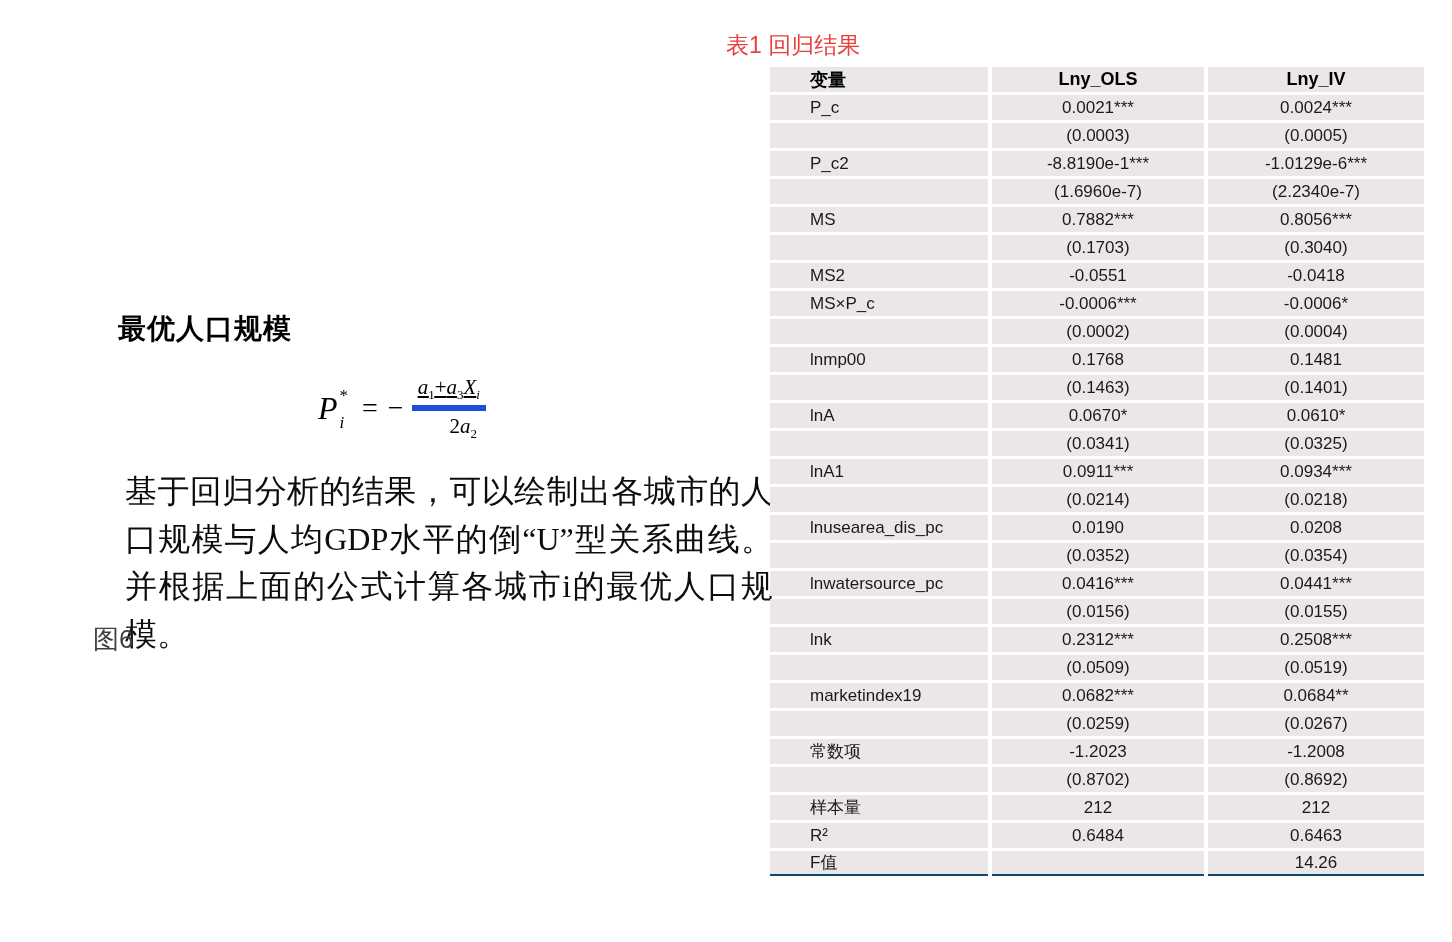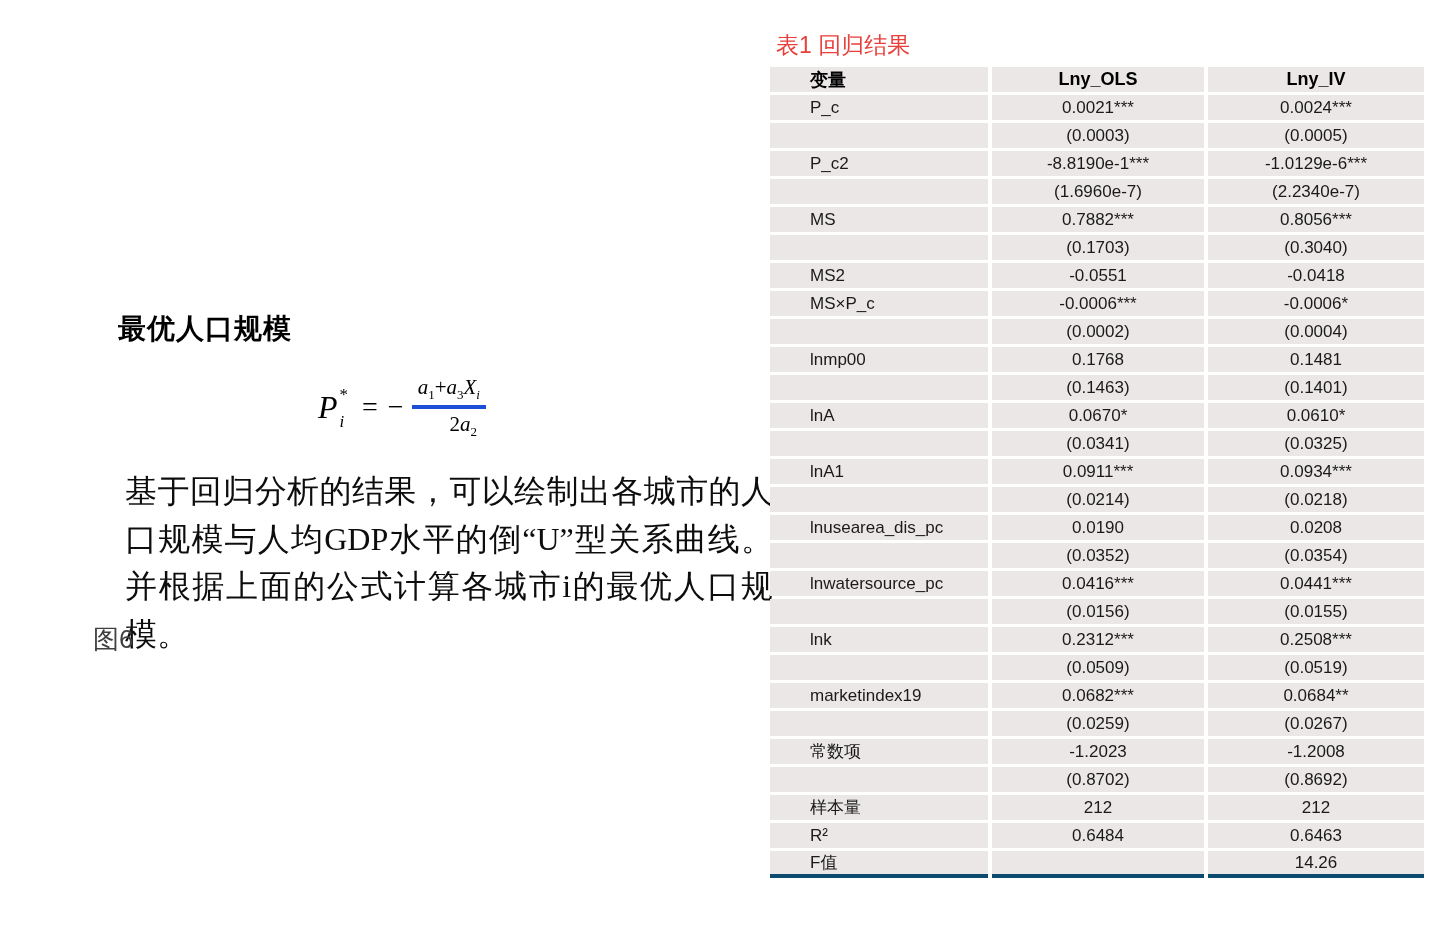--- a/index.html
+++ b/index.html
@@ -50,21 +50,21 @@
   .formula .rel { font-size: 28px; margin: 0 10px 0 14px; }
   .formula .minus { font-size: 28px; margin-right: 8px; }
   .frac { display: inline-flex; flex-direction: column; align-items: center; vertical-align: middle; }
   .frac .num, .frac .den {
     font-size: 21px;
     font-style: italic;
     padding: 0 6px;
     line-height: 1.25;
     white-space: nowrap;
   }
-  .frac .num { border-bottom: 4px solid #1d4ed8; padding-bottom: 2px; }
+  .frac .num { border-bottom: 6px solid #1d4ed8; padding-bottom: 2px; text-decoration: underline; }
   .frac .den { padding-top: 2px; margin-left: 29px; }
   .frac sub, .lhs sub { font-size: 0.62em; }
   .frac .up { font-style: normal; }
 
   .body-paragraph {
     position: absolute;
     left: 93px;
     top: 468px;
     width: 648px;
     font-family: "Liberation Serif", serif;
@@ -82,21 +82,21 @@
     width: 648px;
     text-align: left;
     font-size: 26px;
     color: #404040;
     font-family: "Liberation Sans", sans-serif;
   }
 
   
   .table-title {
     position: absolute;
-    left: 776px;
+    left: 726px;
     top: 30px;
     font-size: 23px;
     color: #e8403c;
     font-family: "Liberation Sans", sans-serif;
   }
 
   .results-table {
     position: absolute;
     left: 766px;
     top: 64px;
@@ -117,21 +117,21 @@
   }
   .results-table th { font-size: 18px; font-weight: bold; color: #000; }
   .results-table th:first-child,
   .results-table td:first-child {
     text-align: left;
     padding-left: 40px;
     width: 218px;
   }
   .results-table th:nth-child(2), .results-table td:nth-child(2) { width: 212px; }
   .results-table th:nth-child(3), .results-table td:nth-child(3) { width: 216px; }
-  .results-table tr:last-child td { border-bottom: 4px solid #0c4a6e; }
+  .results-table tr:last-child td { border-bottom: 2px solid #0c4a6e; }
 </style>
 </head>
 <body>
 
 <div class="page">
 
   <div class="section-heading">最优人口规模</div>
 
   <div class="formula">
     <span class="lhs">

